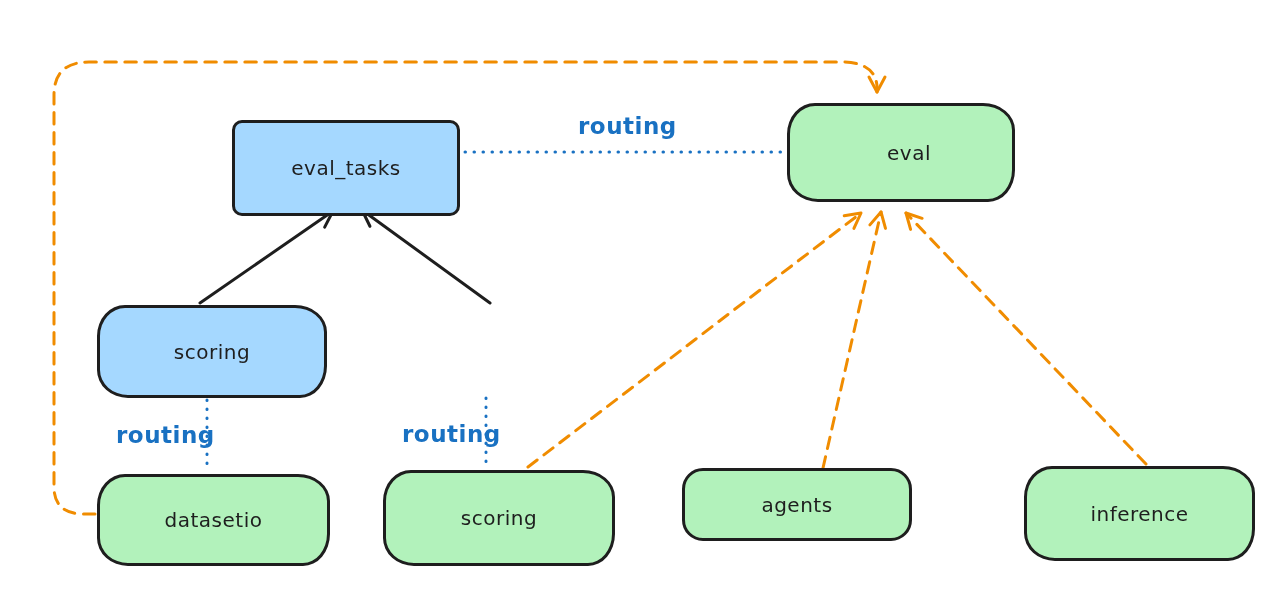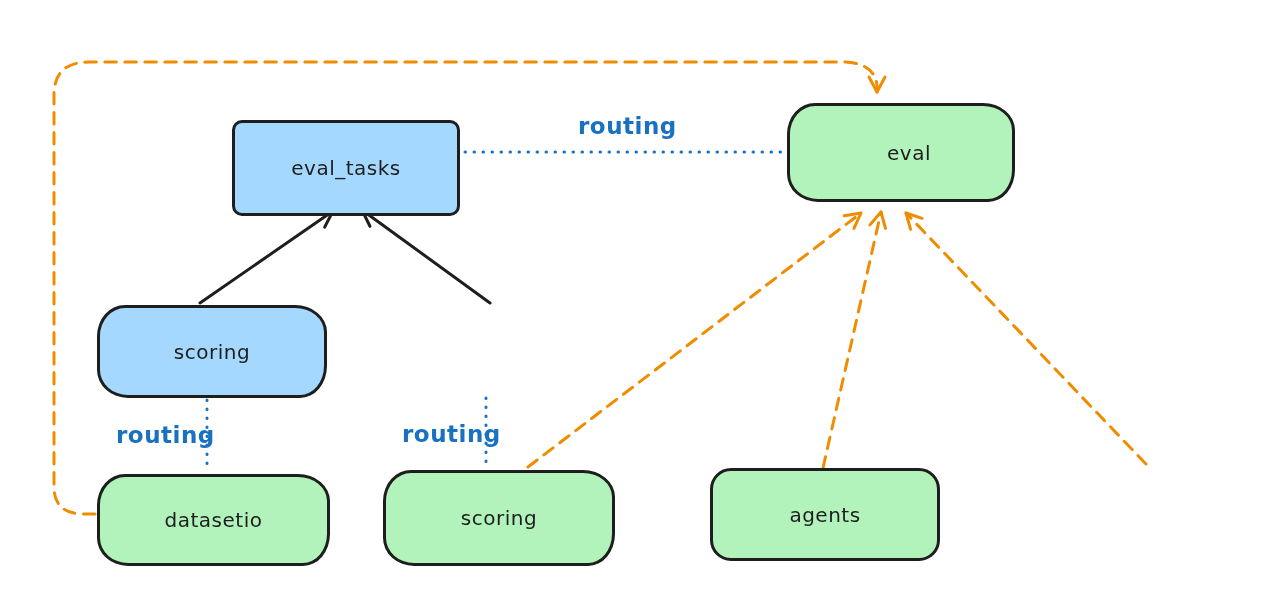--- a/index.html
+++ b/index.html
@@ -111,22 +111,25 @@
 
 
   <div class="node green" style="left:97px; top:474px; width:233px; height:92px;">
     <span>datasetio</span>
   </div>
 
   <div class="node green" style="left:383px; top:470px; width:232px; height:96px;">
     <span>scoring</span>
   </div>
 
-  <div class="node green" style="left:710px; top:468px; width:230px; height:93px;border-radius:21px;">
+  <div class="node green" style="left:682px; top:468px; width:230px; height:73px;border-radius:21px;">
     <span>agents</span>
   </div>
 
+  <div class="node green" style="left:1024px; top:466px; width:231px; height:95px;">
+    <span>inference</span>
+  </div>
 
   <div class="edge-label" style="left:578px; top:113px;">routing</div>
   <div class="edge-label" style="left:116px; top:422px;">routing</div>
   <div class="edge-label" style="left:402px; top:421px;">routing</div>
 
 </div>
 
 </body></html>

